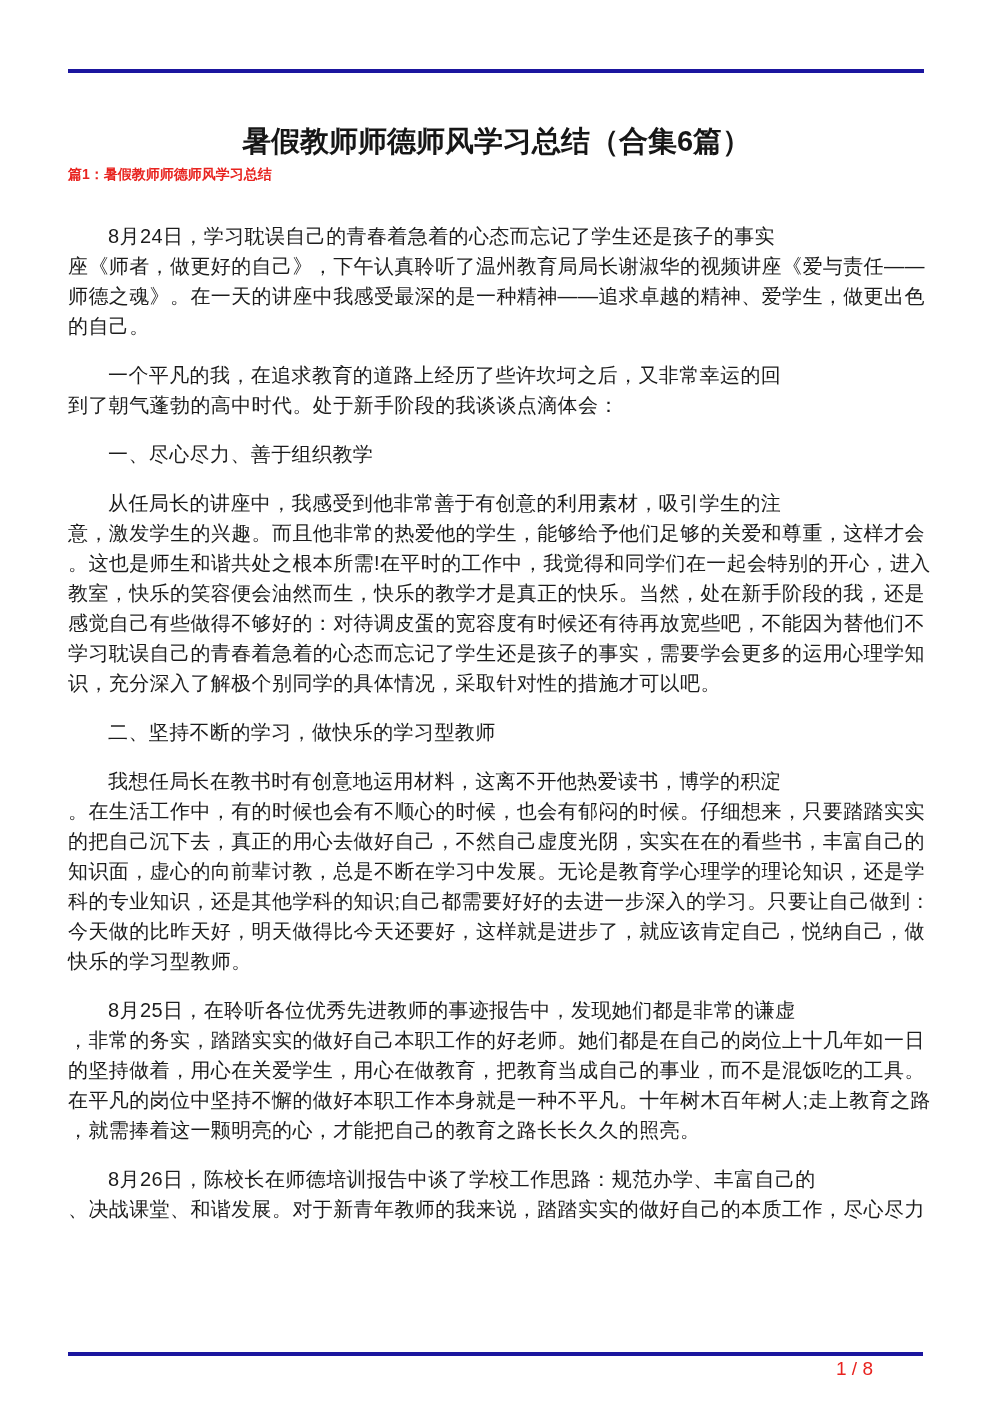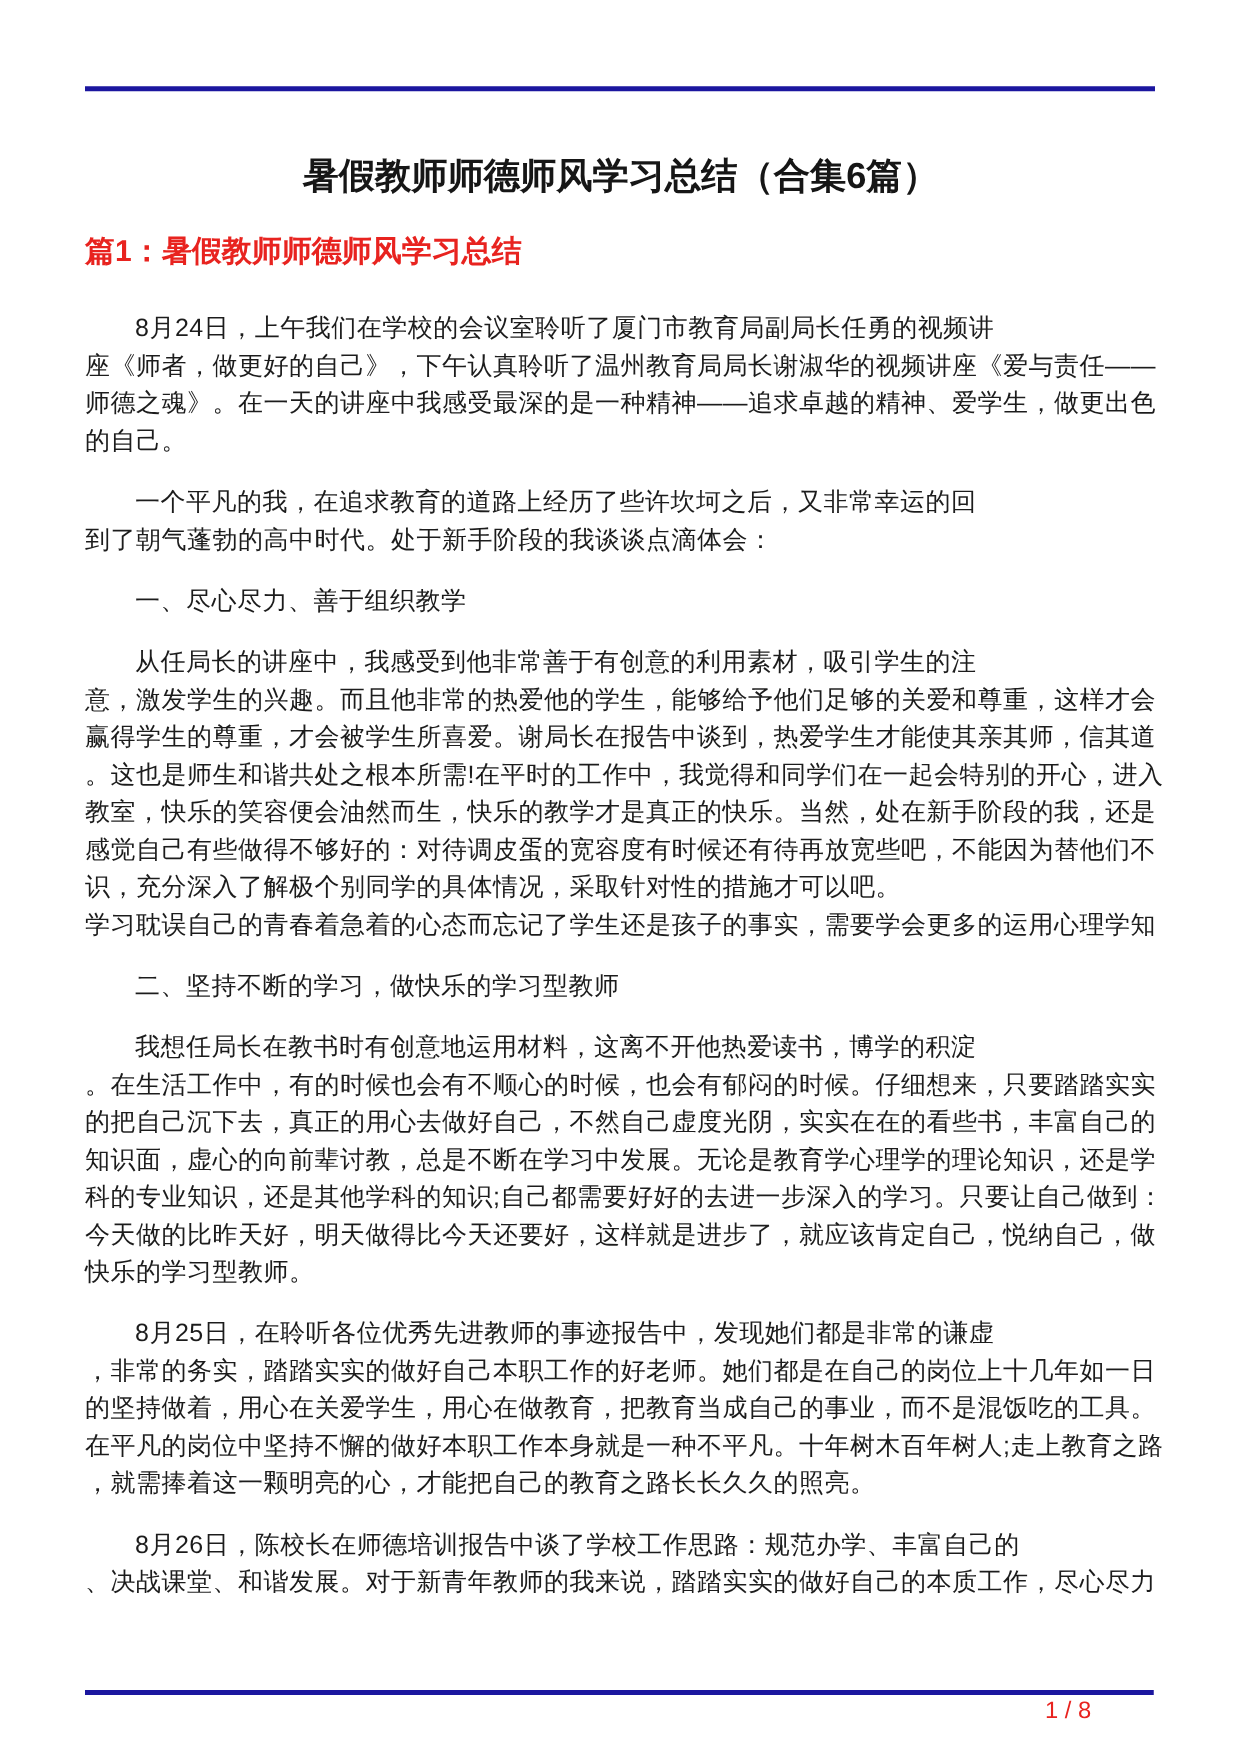--- a/index.html
+++ b/index.html
@@ -33,22 +33,21 @@
   }
   .doc-title {
     margin-top: 48px;
     font-size: 29px;
     line-height: 40px;
     font-weight: bold;
     color: #161616;
     text-align: center;
   }
   .section-heading {
-    margin-top: 27px;
-    font-size: 24px;
+    font-size: 14px;
     line-height: 27px;
     font-weight: bold;
     color: var(--accent-red, #e8231f);
   }
   .doc-body { margin-top: 33px; }
   .para {
     margin-bottom: 19px;
     font-size: 20px;
     line-height: 30px;
     letter-spacing: 0.4px;
@@ -72,41 +71,40 @@
   <div class="rule top"></div>
 
   <div class="content">
     <h1 class="doc-title">暑假教师师德师风学习总结（合集6篇）</h1>
 
     <h2 class="section-heading">篇1：暑假教师师德师风学习总结</h2>
 
     <div class="doc-body">
 
     <div class="para">
-          <div class="line first">8月24日，上午我们在学校的会议室聆听了厦门市教育局副局长任勇的视频讲</div>
+          <div class="line first">8月24日，学习耽误自己的青春着急着的心态而忘记了学生还是孩子的事实</div>
           <div class="line">座《师者，做更好的自己》，下午认真聆听了温州教育局局长谢淑华的视频讲座《爱与责任——</div>
           <div class="line">师德之魂》。在一天的讲座中我感受最深的是一种精神——追求卓越的精神、爱学生，做更出色</div>
           <div class="line">的自己。</div>
         </div>
         <div class="para">
           <div class="line first">一个平凡的我，在追求教育的道路上经历了些许坎坷之后，又非常幸运的回</div>
           <div class="line">到了朝气蓬勃的高中时代。处于新手阶段的我谈谈点滴体会：</div>
         </div>
         <div class="para">
           <div class="line first">一、尽心尽力、善于组织教学</div>
         </div>
         <div class="para">
           <div class="line first">从任局长的讲座中，我感受到他非常善于有创意的利用素材，吸引学生的注</div>
           <div class="line">意，激发学生的兴趣。而且他非常的热爱他的学生，能够给予他们足够的关爱和尊重，这样才会</div>
-          <div class="line">赢得学生的尊重，才会被学生所喜爱。谢局长在报告中谈到，热爱学生才能使其亲其师，信其道</div>
           <div class="line">。这也是师生和谐共处之根本所需!在平时的工作中，我觉得和同学们在一起会特别的开心，进入</div>
           <div class="line">教室，快乐的笑容便会油然而生，快乐的教学才是真正的快乐。当然，处在新手阶段的我，还是</div>
           <div class="line">感觉自己有些做得不够好的：对待调皮蛋的宽容度有时候还有待再放宽些吧，不能因为替他们不</div>
+          <div class="line">学习耽误自己的青春着急着的心态而忘记了学生还是孩子的事实，需要学会更多的运用心理学知</div>
           <div class="line">识，充分深入了解极个别同学的具体情况，采取针对性的措施才可以吧。</div>
-          <div class="line">学习耽误自己的青春着急着的心态而忘记了学生还是孩子的事实，需要学会更多的运用心理学知</div>
         </div>
         <div class="para">
           <div class="line first">二、坚持不断的学习，做快乐的学习型教师</div>
         </div>
         <div class="para">
           <div class="line first">我想任局长在教书时有创意地运用材料，这离不开他热爱读书，博学的积淀</div>
           <div class="line">。在生活工作中，有的时候也会有不顺心的时候，也会有郁闷的时候。仔细想来，只要踏踏实实</div>
           <div class="line">的把自己沉下去，真正的用心去做好自己，不然自己虚度光阴，实实在在的看些书，丰富自己的</div>
           <div class="line">知识面，虚心的向前辈讨教，总是不断在学习中发展。无论是教育学心理学的理论知识，还是学</div>
           <div class="line">科的专业知识，还是其他学科的知识;自己都需要好好的去进一步深入的学习。只要让自己做到：</div>

